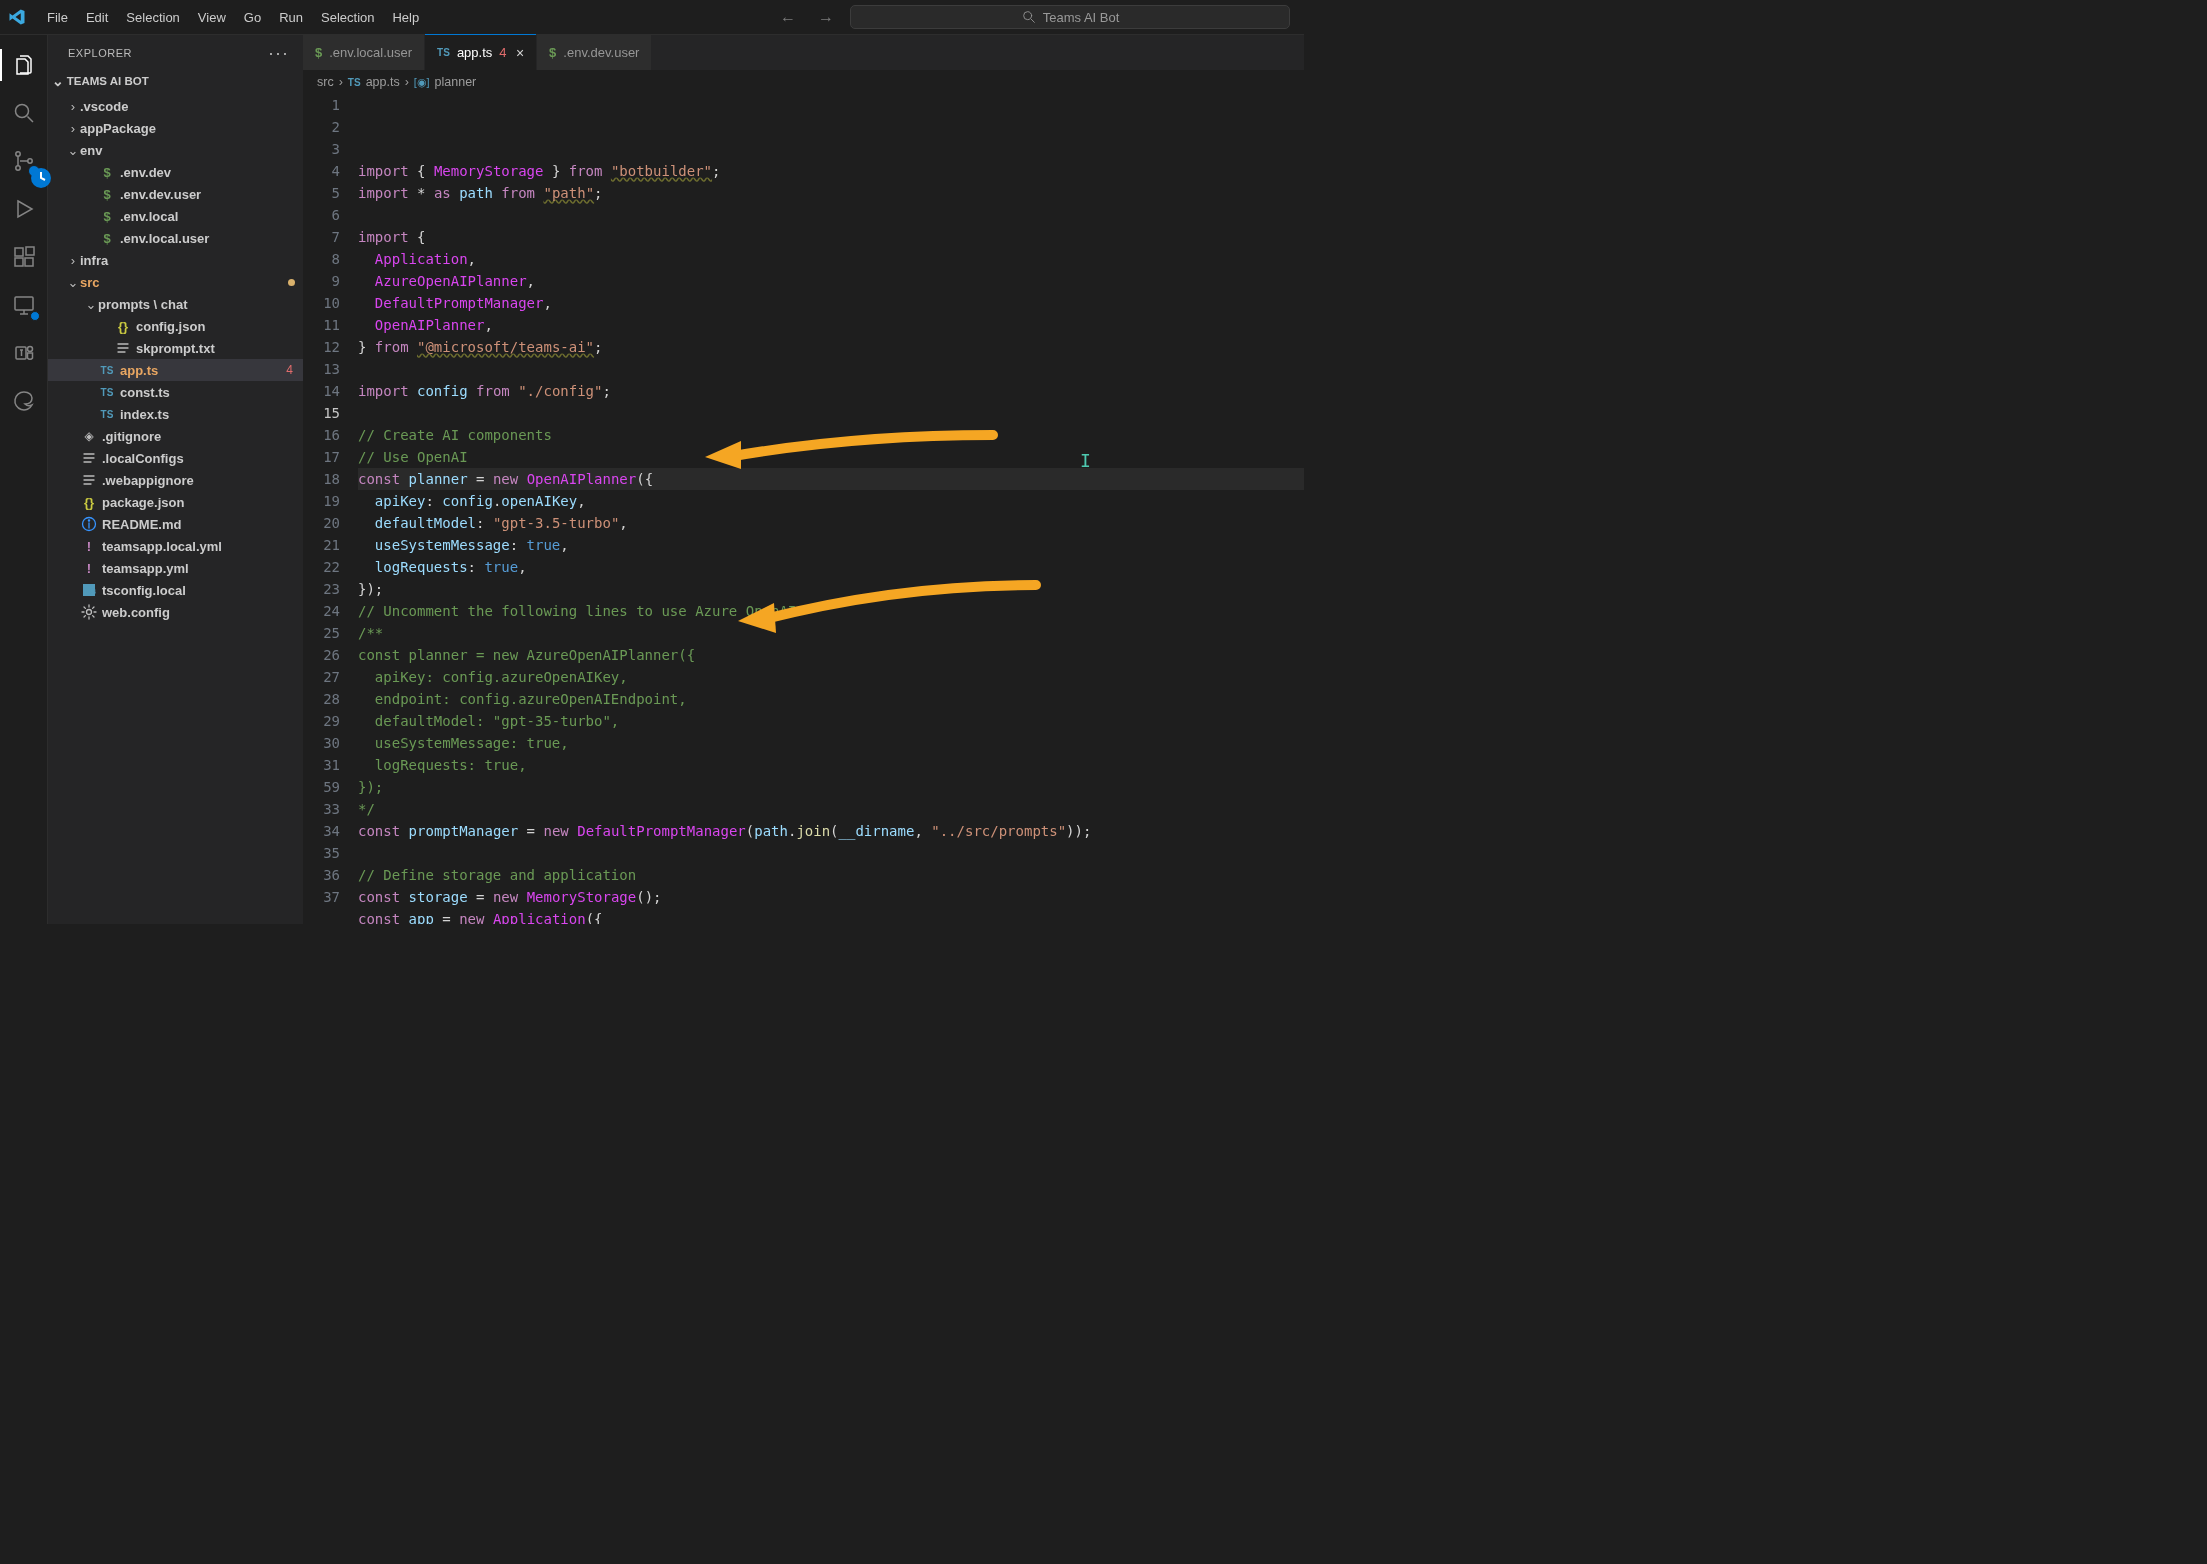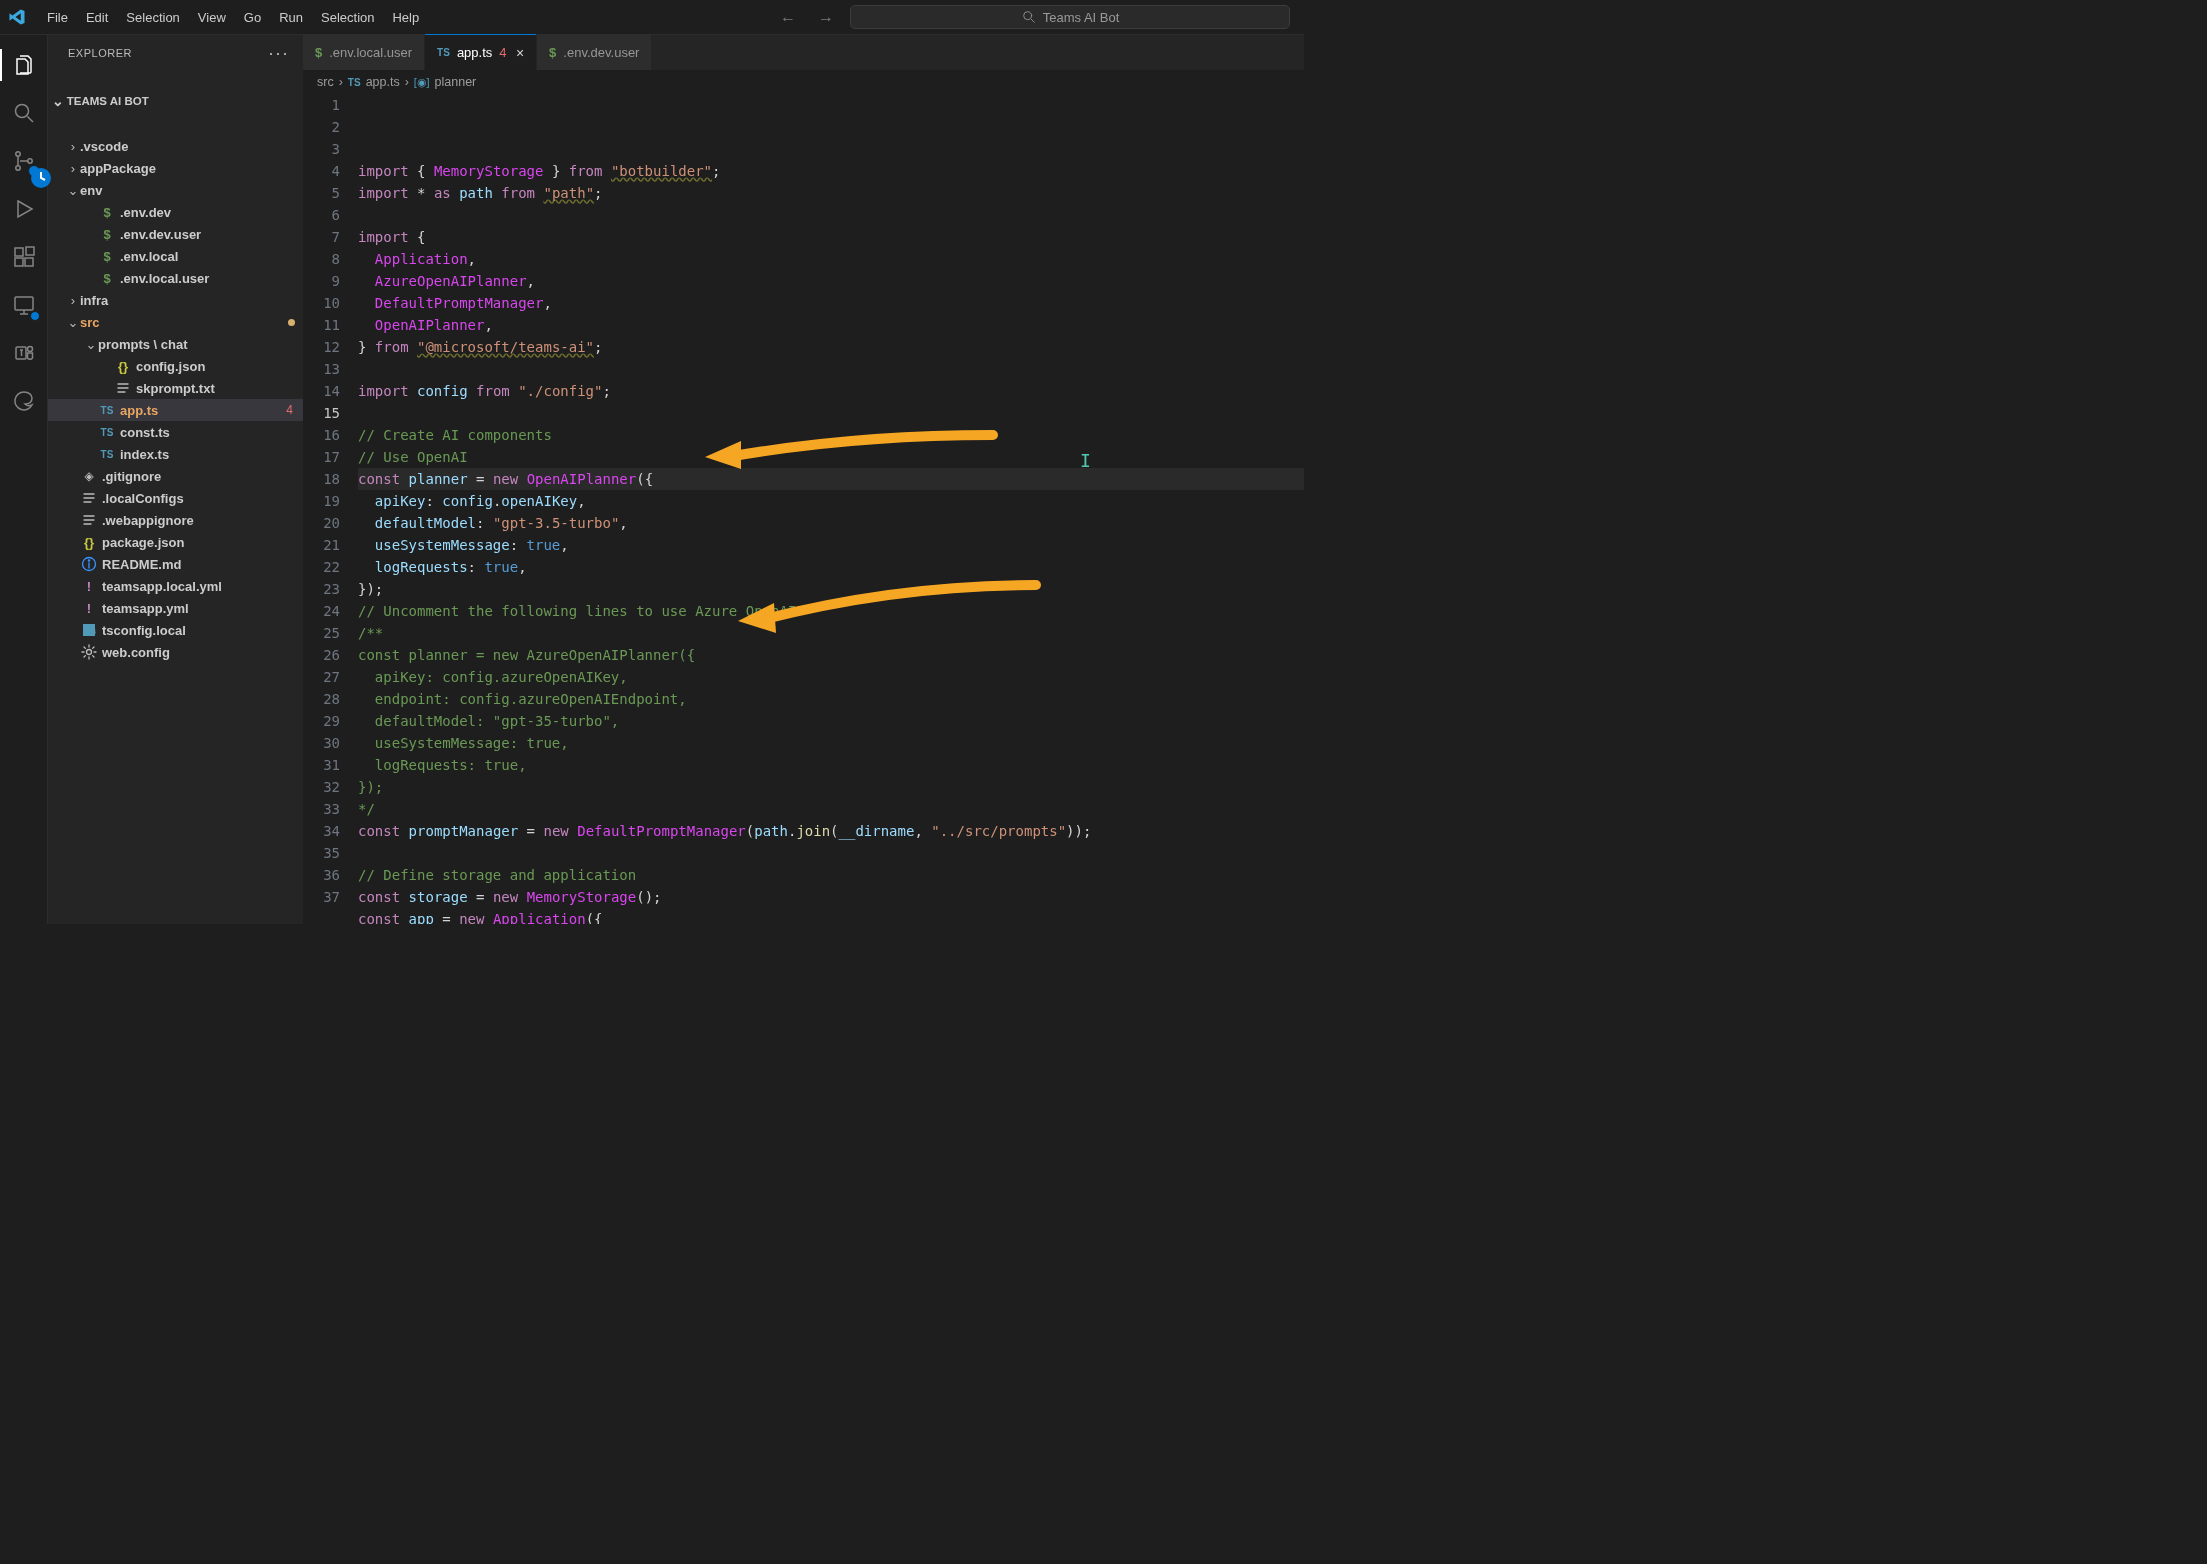--- a/index.html
+++ b/index.html
@@ -89,21 +89,20 @@
     border-radius: 50%;
     background: #0078d4;
     border: 1px solid #1e1e1e;
   }
   .badge-dot.small { width: 10px; height: 10px; }
   .sidebar {
     width: 255px;
     background: #252526;
     display: flex; flex-direction: column;
     font-size: 13px;
-    gap: 20px;
   }
   .sidebar-header {
     height: 35px;
     padding: 0 14px 0 20px;
     display: flex; align-items: center; justify-content: space-between;
     color: #bbbbbb;
     font-size: 11px;
     letter-spacing: 0.5px;
   }
   .dots { color: #bbb; font-size: 18px; letter-spacing: 1px; line-height: 0; }
@@ -556,21 +555,21 @@
           <div class="ln">22</div>
           <div class="ln">23</div>
           <div class="ln">24</div>
           <div class="ln">25</div>
           <div class="ln">26</div>
           <div class="ln">27</div>
           <div class="ln">28</div>
           <div class="ln">29</div>
           <div class="ln">30</div>
           <div class="ln">31</div>
-          <div class="ln">32</div>
+          <div class="ln">59</div>
           <div class="ln">33</div>
           <div class="ln">34</div>
           <div class="ln">35</div>
           <div class="ln">36</div>
           <div class="ln">37</div>
         </div>
       <div class="code" id="code">
         
         <div class="line"><span class="tok-kw">import</span><span class="tok-pun"> { </span><span class="tok-type tok-squi">MemoryStorage</span><span class="tok-pun"> } </span><span class="tok-kw">from</span><span class="tok-pun"> </span><span class="tok-str-u">"botbuilder"</span><span class="tok-pun">;</span></div><div class="line"><span class="tok-kw">import</span><span class="tok-pun"> * </span><span class="tok-kw">as</span><span class="tok-pun"> </span><span class="tok-var tok-squi-y">path</span><span class="tok-pun"> </span><span class="tok-kw">from</span><span class="tok-pun"> </span><span class="tok-str-u">"path"</span><span class="tok-pun">;</span></div><div class="line"></div><div class="line"><span class="tok-kw">import</span><span class="tok-pun"> {</span></div><div class="line"><span class="tok-pun">  </span><span class="tok-type">Application</span><span class="tok-pun">,</span></div><div class="line"><span class="tok-pun">  </span><span class="tok-type">AzureOpenAIPlanner</span><span class="tok-pun">,</span></div><div class="line"><span class="tok-pun">  </span><span class="tok-type">DefaultPromptManager</span><span class="tok-pun">,</span></div><div class="line"><span class="tok-pun">  </span><span class="tok-type">OpenAIPlanner</span><span class="tok-pun">,</span></div><div class="line"><span class="tok-pun">} </span><span class="tok-kw">from</span><span class="tok-pun"> </span><span class="tok-str-u">"@microsoft/teams-ai"</span><span class="tok-pun">;</span></div><div class="line"></div><div class="line"><span class="tok-kw">import</span><span class="tok-pun"> </span><span class="tok-var">config</span><span class="tok-pun"> </span><span class="tok-kw">from</span><span class="tok-pun"> </span><span class="tok-str">"./config"</span><span class="tok-pun">;</span></div><div class="line"></div><div class="line"><span class="tok-com">// Create AI components</span></div><div class="line"><span class="tok-com">// Use OpenAI</span></div><div class="line current"><span class="tok-kw">const</span><span class="tok-pun"> </span><span class="tok-var">planner</span><span class="tok-pun"> = </span><span class="tok-kw">new</span><span class="tok-pun"> </span><span class="tok-type">OpenAIPlanner</span><span class="tok-pun">({</span></div><div class="line"><span class="tok-pun">  </span><span class="tok-var">apiKey</span><span class="tok-pun">: </span><span class="tok-var">config</span><span class="tok-pun">.</span><span class="tok-var">openAIKey</span><span class="tok-pun">,</span></div><div class="line"><span class="tok-pun">  </span><span class="tok-var">defaultModel</span><span class="tok-pun">: </span><span class="tok-str">"gpt-3.5-turbo"</span><span class="tok-pun">,</span></div><div class="line"><span class="tok-pun">  </span><span class="tok-var">useSystemMessage</span><span class="tok-pun">: </span><span class="tok-lit">true</span><span class="tok-pun">,</span></div><div class="line"><span class="tok-pun">  </span><span class="tok-var">logRequests</span><span class="tok-pun">: </span><span class="tok-lit">true</span><span class="tok-pun">,</span></div><div class="line"><span class="tok-pun">});</span></div><div class="line"><span class="tok-com">// Uncomment the following lines to use Azure OpenAI</span></div><div class="line"><span class="tok-com">/**</span></div><div class="line"><span class="tok-com">const planner = new AzureOpenAIPlanner({</span></div><div class="line"><span class="tok-com">  apiKey: config.azureOpenAIKey,</span></div><div class="line"><span class="tok-com">  endpoint: config.azureOpenAIEndpoint,</span></div><div class="line"><span class="tok-com">  defaultModel: "gpt-35-turbo",</span></div><div class="line"><span class="tok-com">  useSystemMessage: true,</span></div><div class="line"><span class="tok-com">  logRequests: true,</span></div><div class="line"><span class="tok-com">});</span></div><div class="line"><span class="tok-com">*/</span></div><div class="line"><span class="tok-kw">const</span><span class="tok-pun"> </span><span class="tok-var">promptManager</span><span class="tok-pun"> = </span><span class="tok-kw">new</span><span class="tok-pun"> </span><span class="tok-type">DefaultPromptManager</span><span class="tok-pun">(</span><span class="tok-var">path</span><span class="tok-pun">.</span><span class="tok-fn">join</span><span class="tok-pun">(</span><span class="tok-var">__dirname</span><span class="tok-pun">, </span><span class="tok-str">"../src/prompts"</span><span class="tok-pun">));</span></div><div class="line"></div><div class="line"><span class="tok-com">// Define storage and application</span></div><div class="line"><span class="tok-kw">const</span><span class="tok-pun"> </span><span class="tok-var">storage</span><span class="tok-pun"> = </span><span class="tok-kw">new</span><span class="tok-pun"> </span><span class="tok-type">MemoryStorage</span><span class="tok-pun">();</span></div><div class="line"><span class="tok-kw">const</span><span class="tok-pun"> </span><span class="tok-var">app</span><span class="tok-pun"> = </span><span class="tok-kw">new</span><span class="tok-pun"> </span><span class="tok-type">Application</span><span class="tok-pun">({</span></div><div class="arrow" style="left:345px; top:289px;">
           <svg width="300" height="50" viewBox="0 0 300 50">

